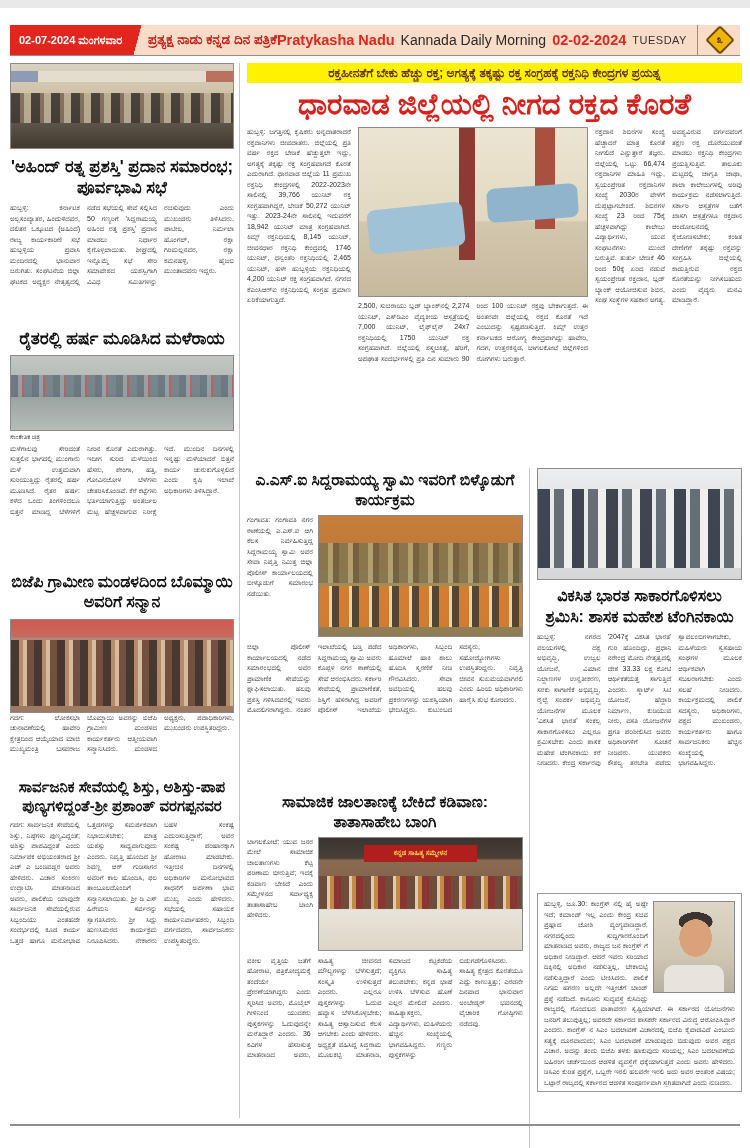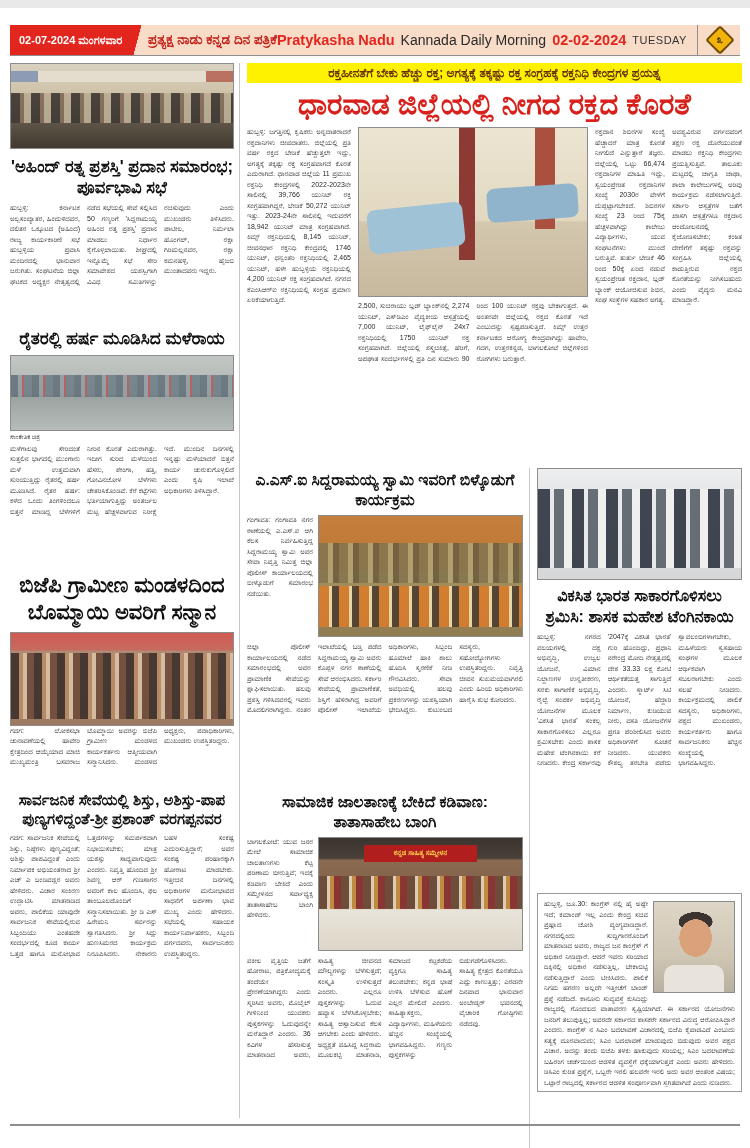--- a/index.html
+++ b/index.html
@@ -67,21 +67,21 @@
                font-size:7px;font-weight:bold;display:flex;align-items:center;justify-content:center;white-space:nowrap;overflow:hidden;}
   .portrait{float:right;width:80px;height:90px;margin:2px 0 3px 5px;border:1px solid #8c8c8c;position:relative;overflow:hidden;
             background:radial-gradient(ellipse 26px 30px at 52% 40%,#d9a27a 0 62%,rgba(0,0,0,0) 63%),
                        radial-gradient(ellipse 28px 16px at 52% 22%,#3a3330 0 60%,rgba(0,0,0,0) 61%),
                        linear-gradient(180deg,#ded6c6 0%,#cfc6b4 60%,#b8b0a0 100%);}
   .portrait .shirt{position:absolute;left:12%;bottom:0;width:76%;height:30%;background:#e8e4dc;border-radius:10px 10px 0 0;}
 
   
   .rail .hl-a1{font-size:16.5px;margin:7px 0 5px;}
   .rail .hl-a2{font-size:17px;margin:9px 0 5px;}
-  .rail .hl-a3{font-size:21px;margin:10px 0 6px;}
+  .rail .hl-a3{font-size:16px;margin:10px 0 6px;font-family:Liberation Serif, serif;}
   .rail .hl-a4{font-size:15px;margin:10px 0 5px;}
   .b-a1{height:116px;}
   .b-a2{height:118px;}
   .b-a3{height:54px;}
   .b-a4{height:282px;}
 
   
   .kicker{background:#fff200;color:#66310a;font-weight:bold;font-size:12px;text-align:center;
           padding:3px 2px;}
   .lead-hl{color:#d8211c;font-size:29px;font-weight:bold;text-align:center;line-height:1.12;margin:5px 0 7px;}

